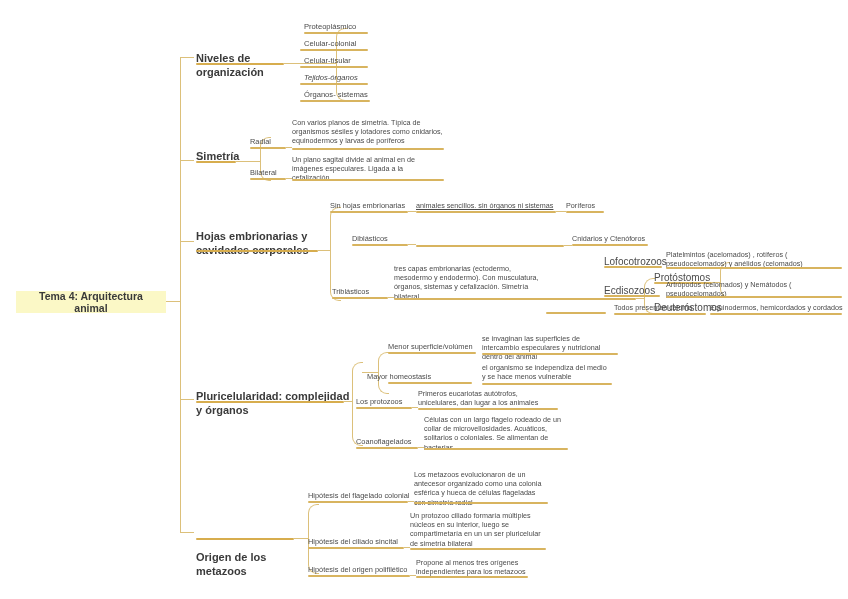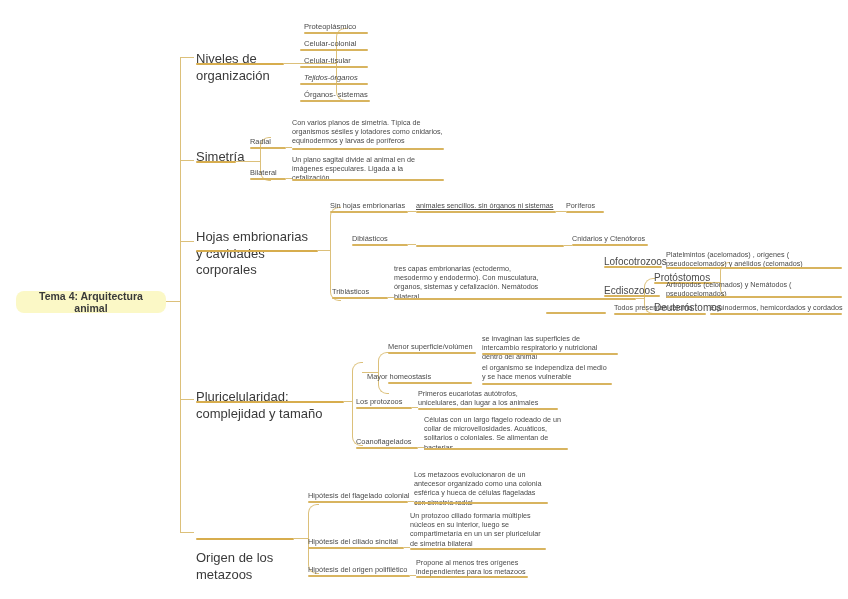--- a/index.html
+++ b/index.html
@@ -42,31 +42,31 @@
     border-bottom:1.3px solid #dcc07a;
     border-top-left-radius:9px;
     border-bottom-left-radius:9px;
     background:transparent;
   }
 
   
   #root-node{
     position:absolute;
     background:#fbf8c6;
-    border-radius:8px;
+    border-radius:0;
     display:flex;align-items:center;justify-content:center;
     text-align:center;
     font-weight:bold;
     font-size:10.5px;
     color:#3a3a3a;
     padding:0 8px;
     box-sizing:border-box;
   }
 
-  .lvl1{font-size:13px;font-weight:normal;color:#3a3a3a;}
+  .lvl1{font-size:11px;font-weight:bold;color:#3a3a3a;}
   .lvl2{font-size:7.6px;color:#4a4a4a;}
   .lvl3{font-size:7.4px;color:#4a4a4a;}
   .lvl4{font-size:10px;color:#4a4a4a;}
   .desc{font-size:7.2px;color:#4a4a4a;}
 </style>
 </head>
 <body>
 
 <div id="canvas">
 
@@ -174,39 +174,39 @@
     <span class="txt">Cnidarios y Ctenóforos</span>
   </div>
   <div class="ul" style="left:572px;top:244px;width:76px;"></div>
 
   <div class="node lvl3" style="left:332px;top:287px;width:60px;">
     <span class="txt">Triblásticos</span>
   </div>
   <div class="ul" style="left:332px;top:297px;width:56px;"></div>
   <div class="hline" style="left:388px;top:297px;width:6px;"></div>
   <div class="node desc" style="left:394px;top:264px;width:150px;">
-    <span class="txt">tres capas embrionarias (ectodermo, mesodermo y endodermo). Con musculatura, órganos, sistemas y cefalización. Nemátodos bilateral</span>
+    <span class="txt">tres capas embrionarias (ectodermo, mesodermo y endodermo). Con musculatura, órganos, sistemas y cefalización. Simetría bilateral</span>
   </div>
   <div class="ul" style="left:394px;top:298px;width:242px;"></div>
   <div class="hline" style="left:636px;top:298px;width:8px;"></div>
   <div class="bracket" style="left:644px;top:278px;width:10px;height:34px;"></div>
 
   <div class="node lvl4" style="left:654px;top:272px;width:62px;">
     <span class="txt">Protóstomos</span>
   </div>
   <div class="ul" style="left:654px;top:282px;width:58px;"></div>
   <div class="hline" style="left:712px;top:282px;width:8px;"></div>
   <div class="bracket" style="left:720px;top:262px;width:9px;height:34px;"></div>
 
   <div class="node lvl4" style="left:604px;top:256px;width:62px;">
     <span class="txt">Lofocotrozoos</span>
   </div>
   <div class="ul" style="left:604px;top:266px;width:58px;"></div>
   <div class="node desc" style="left:666px;top:250px;width:176px;">
-    <span class="txt">Platelmintos (acelomados) , orígenes ( pseudocelomados) y anélidos (celomados)</span>
+    <span class="txt">Platelmintos (acelomados) , rotíferos ( pseudocelomados) y anélidos (celomados)</span>
   </div>
   <div class="ul" style="left:666px;top:267px;width:176px;"></div>
 
   <div class="node lvl4" style="left:604px;top:285px;width:62px;">
     <span class="txt">Ecdisozoos</span>
   </div>
   <div class="ul" style="left:604px;top:295px;width:56px;"></div>
   <div class="node desc" style="left:666px;top:280px;width:176px;">
     <span class="txt">Artrópodos (celomados) y Nemátodos ( pseudocelomados)</span>
   </div>
@@ -220,35 +220,35 @@
     <span class="txt">Todos presentan celoma</span>
   </div>
   <div class="ul" style="left:614px;top:313px;width:92px;"></div>
   <div class="node desc" style="left:710px;top:303px;width:140px;">
     <span class="txt">Equinodermos, hemicordados y cordados</span>
   </div>
   <div class="ul" style="left:710px;top:313px;width:132px;"></div>
 
   <div class="hline" style="left:180px;top:399px;width:14px;"></div>
   <div class="node lvl1" style="left:196px;top:389px;width:160px;">
-    <span class="txt">Pluricelularidad: complejidad y tamaño</span>
+    <span class="txt">Pluricelularidad: complejidad y órganos</span>
   </div>
   <div class="ul thick" style="left:196px;top:401px;width:148px;"></div>
   <div class="hline" style="left:344px;top:401px;width:8px;"></div>
   <div class="bracket" style="left:352px;top:362px;width:10px;height:82px;"></div>
 
   <div class="hline" style="left:362px;top:372px;width:16px;"></div>
   <div class="bracket" style="left:378px;top:352px;width:10px;height:40px;"></div>
 
   <div class="node lvl3" style="left:388px;top:342px;width:92px;">
     <span class="txt">Menor superficie/volúmen</span>
   </div>
   <div class="ul" style="left:388px;top:352px;width:88px;"></div>
   <div class="node desc" style="left:482px;top:334px;width:136px;">
-    <span class="txt">se invaginan las superficies de intercambio respiratorio y nutricional dentro del animal</span>
+    <span class="txt">se invaginan las superficies de intercambio especulares y nutricional dentro del animal</span>
   </div>
   <div class="ul" style="left:482px;top:353px;width:136px;"></div>
 
   <div class="node lvl3" style="left:367px;top:372px;width:92px;">
     <span class="txt">Mayor homeostasis</span>
   </div>
   <div class="ul" style="left:388px;top:382px;width:84px;"></div>
   <div class="node desc" style="left:482px;top:363px;width:130px;">
     <span class="txt">el organismo se independiza del medio y se hace menos vulnerable</span>
   </div>

